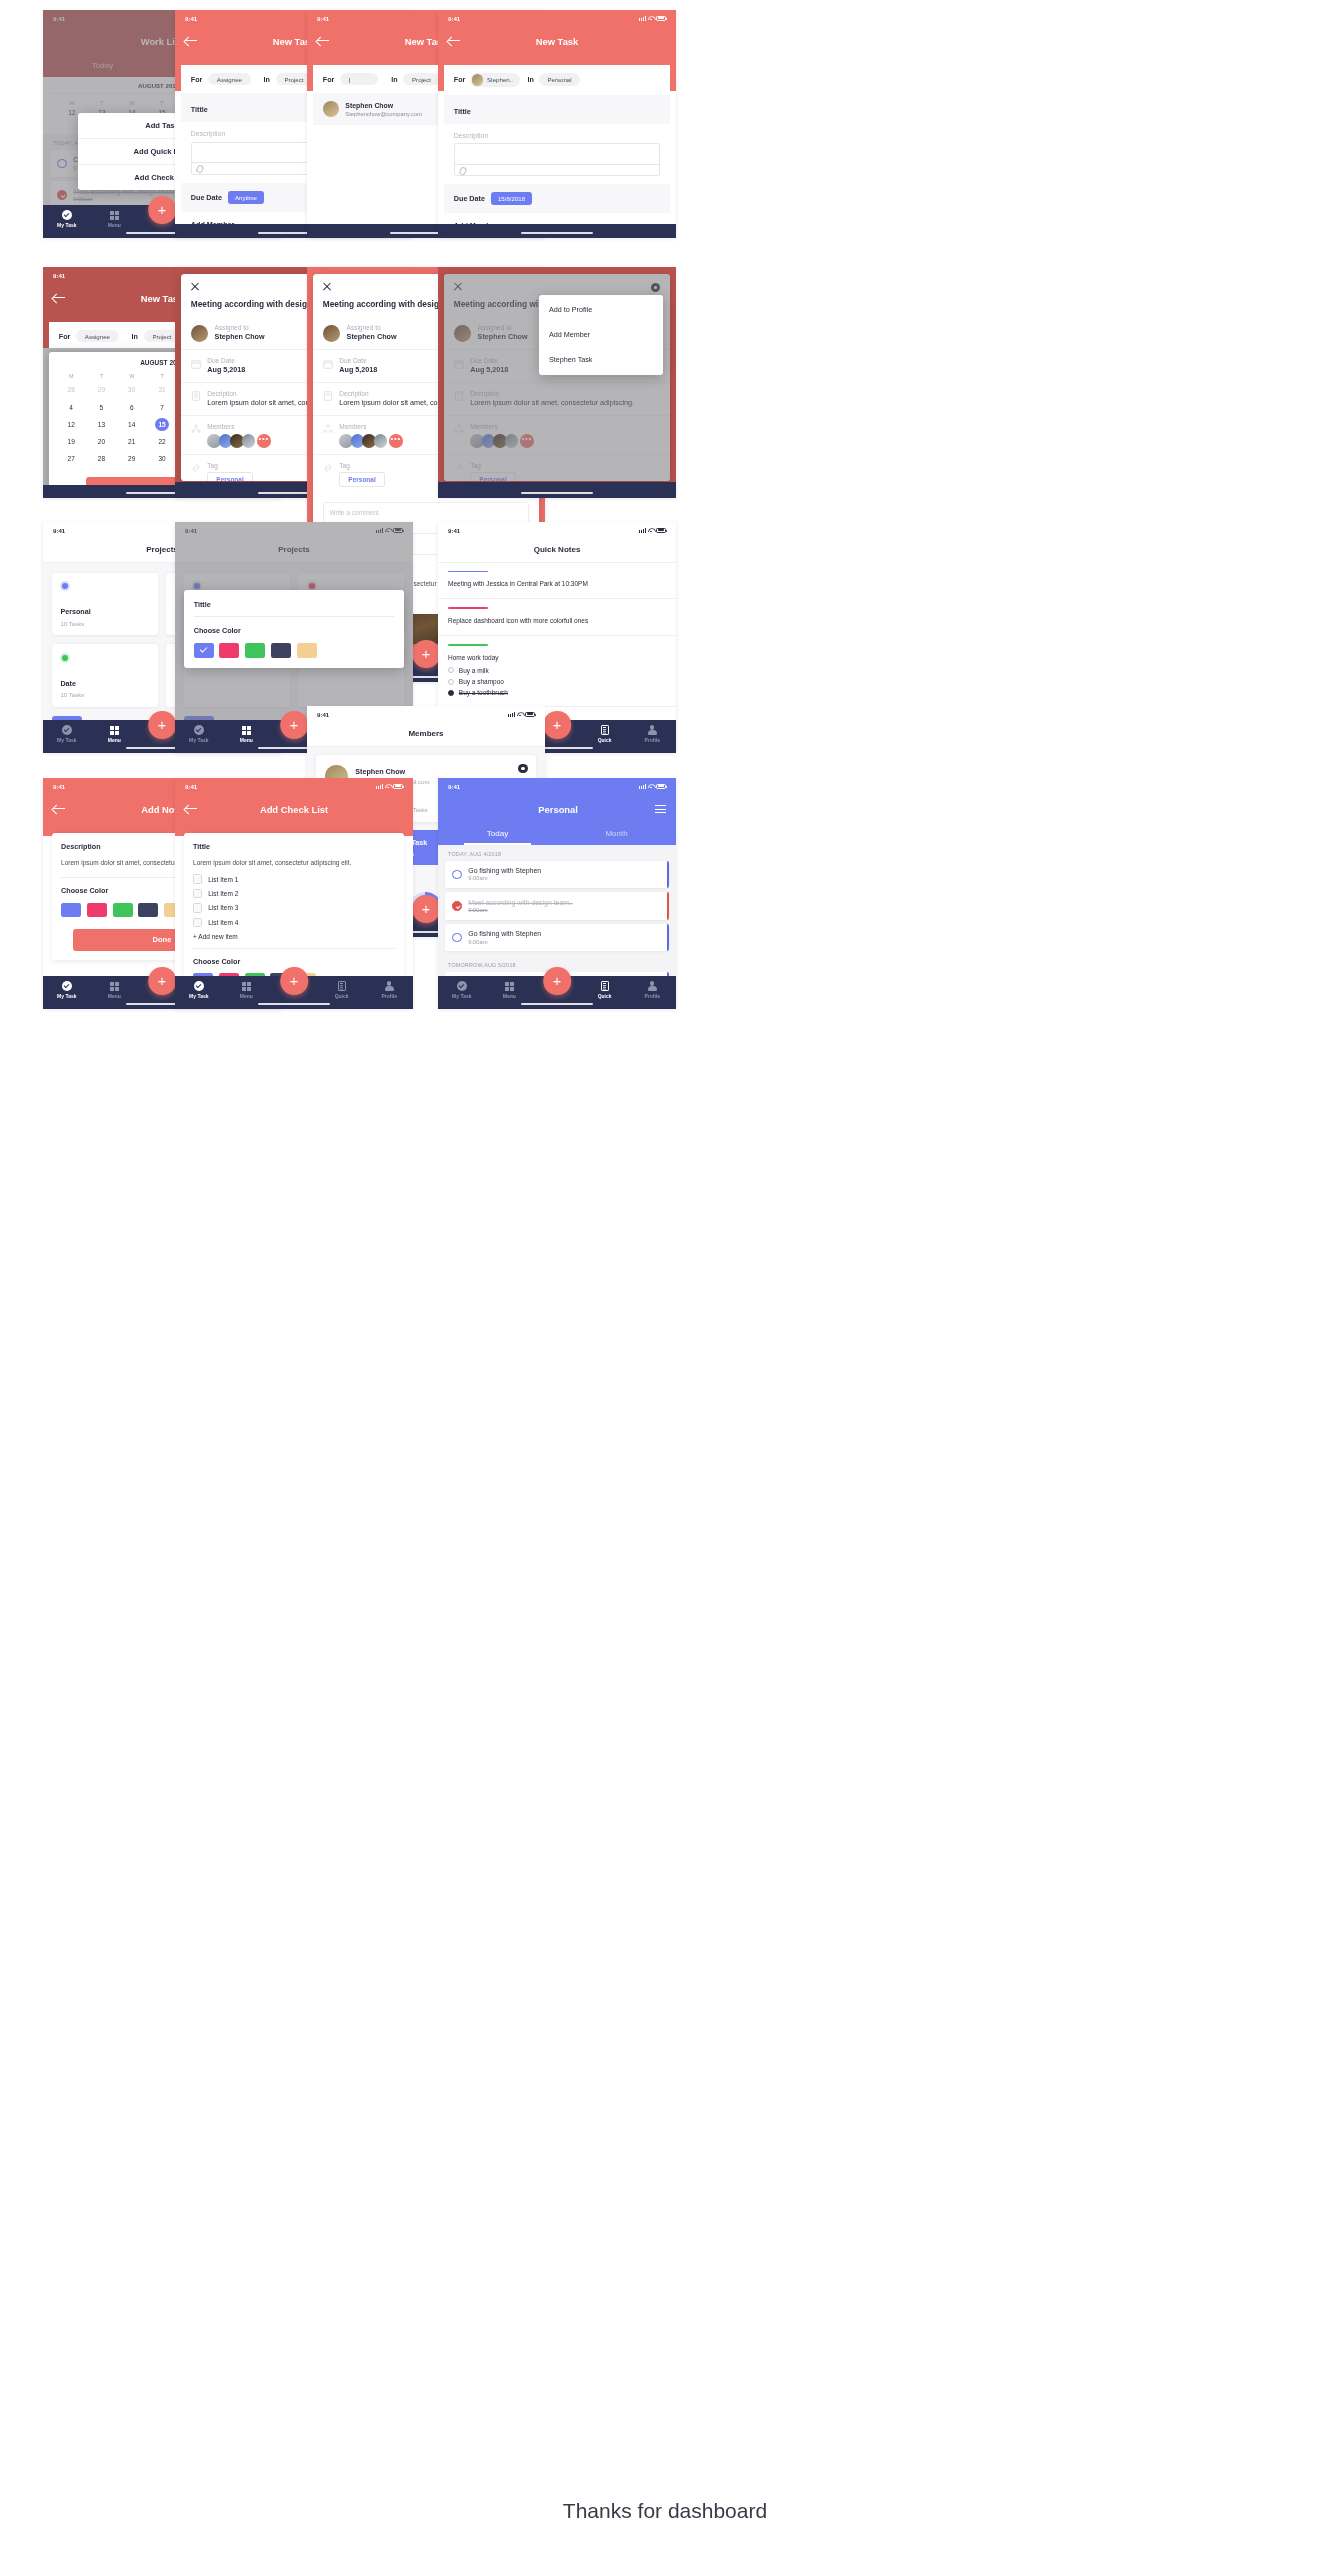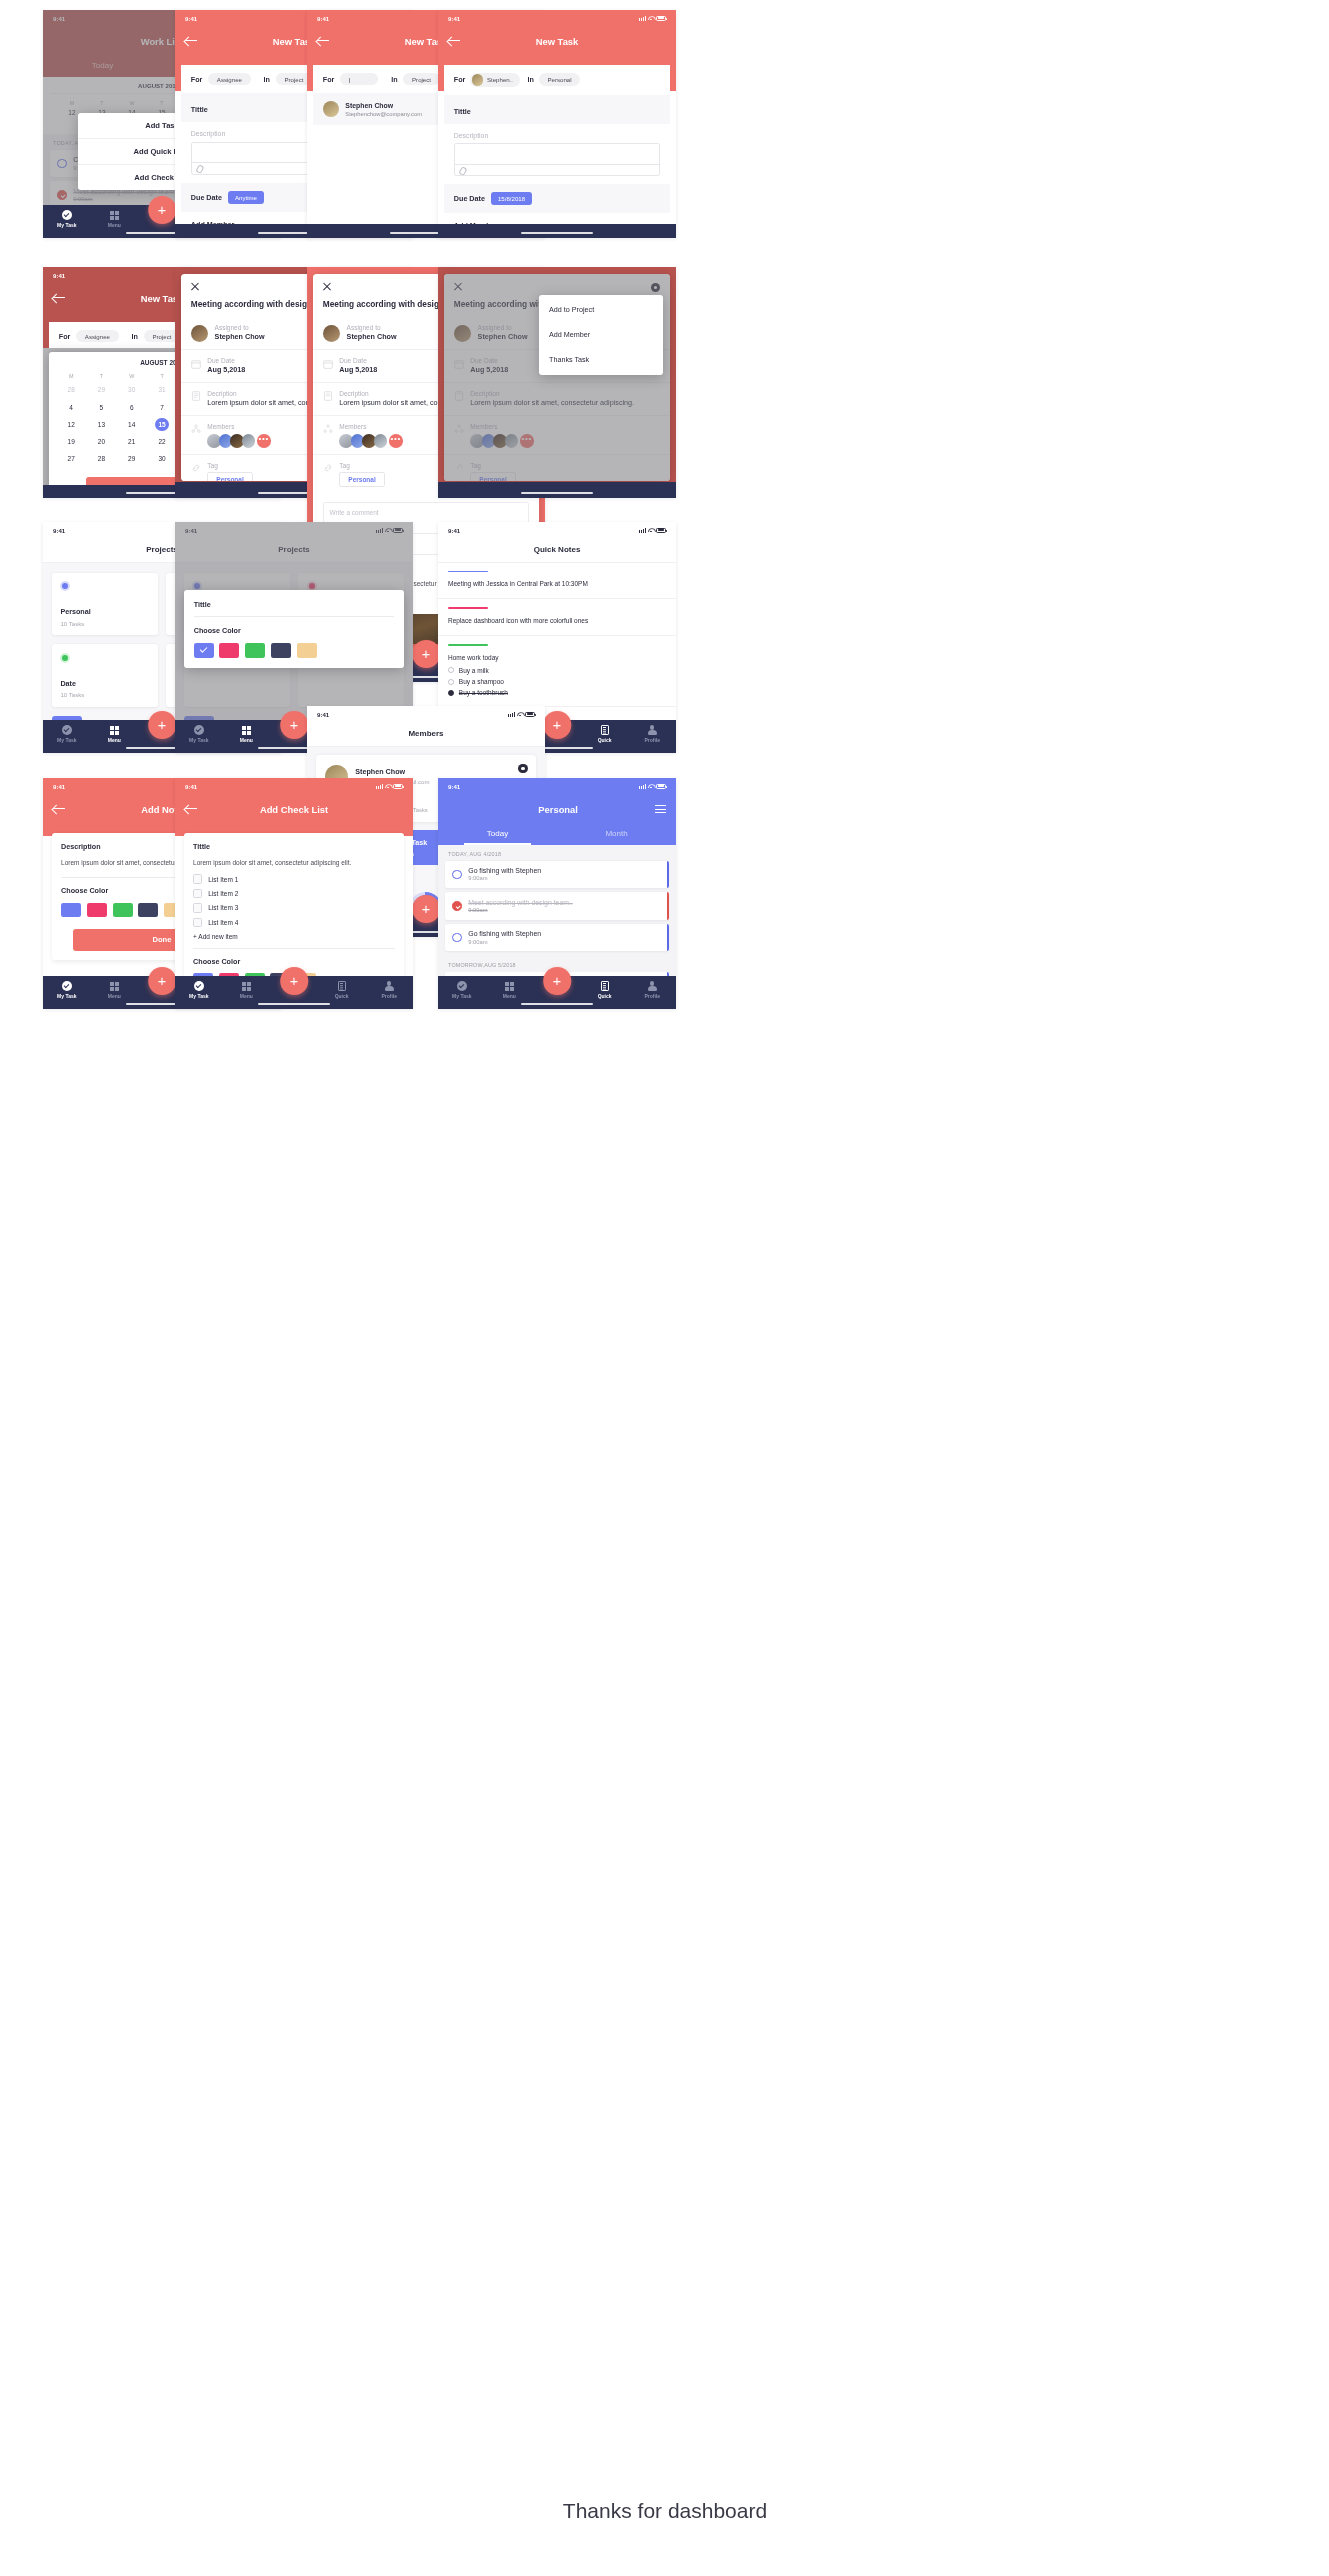--- a/index.html
+++ b/index.html
@@ -944,23 +944,23 @@
           <svg viewBox="0 0 14 14">
               <path d="M5.5 8.5a2.5 2.5 0 0 1 0-3.5l1.5-1.5a2.5 2.5 0 0 1 3.5 3.5L9.5 8" stroke="#8a8a95" stroke-width="1" fill="none"></path>
             </svg></span>
         <div><div class="k">Tag</div>
           <span class="tagbox">Personal</span></div>
       </div>
 
     </div>
     <div class="dim" style="top:7.2px;bottom:17.3px;left:5.8px;right:5.8px;border-radius:3.6px;"></div>
     <div class="popup" style="left:101px;right:13px;top:27.5px;padding:2.9px 0;">
-      <div class="row" style="text-align:left;padding-left:10px;border-bottom:none;font-weight:normal;font-size:7.2px;">Add to Project</div>
+      <div class="row" style="text-align:left;padding-left:10px;border-bottom:none;font-weight:normal;font-size:7.2px;">Add to Profile</div>
       <div class="row" style="text-align:left;padding-left:10px;border-bottom:none;font-weight:normal;font-size:7.2px;">Add Member</div>
-      <div class="row" style="text-align:left;padding-left:10px;border-bottom:none;font-weight:normal;font-size:7.2px;">Thanks Task</div>
+      <div class="row" style="text-align:left;padding-left:10px;border-bottom:none;font-weight:normal;font-size:7.2px;">Stephen Task</div>
     </div>
     <div style="position:absolute;left:0;right:0;bottom:0;height:16px;background:#2b3154;">
       <div class="homebar"></div>
     </div>
   </div>
 </div>
 
 <div class="phone" style="left:43px;top:522px;height:231px;">
   <div class="scr">
     <div class="status dark">

